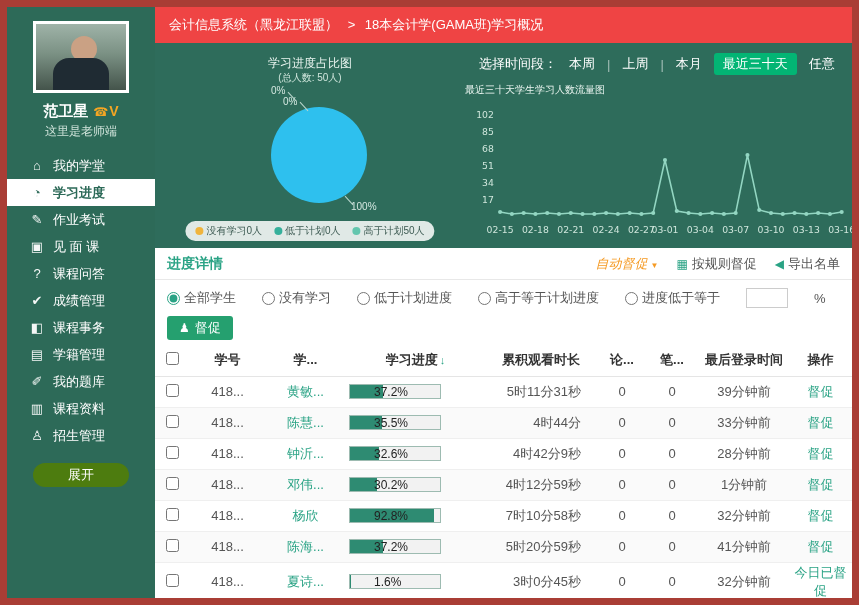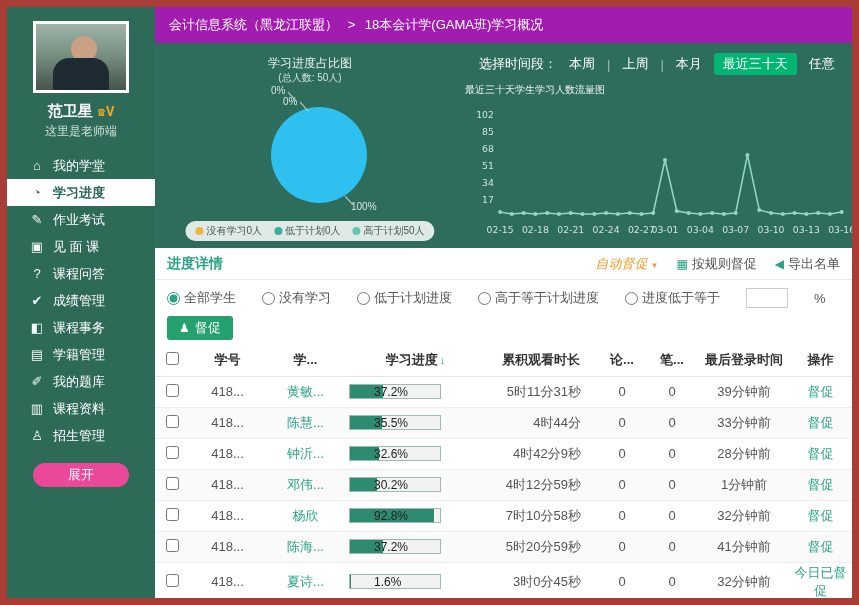--- a/index.html
+++ b/index.html
@@ -14,33 +14,33 @@
 
   
   .sidebar { width:148px; background:#2d6a58; flex:0 0 148px; color:#fff; }
   .user-block { text-align:center; padding-top:14px; }
   .avatar {
     width:96px; height:72px; margin:0 auto; border:3px solid #fff; position:relative; overflow:hidden;
     background:linear-gradient(180deg,#9fb3a8 0%,#7b9184 45%,#44544b 100%);
   }
   .avatar::before { content:""; position:absolute; top:12px; left:35px; width:26px; height:26px; border-radius:50%; background:#caa184; }
   .avatar::after  { content:""; position:absolute; bottom:0; left:17px; width:56px; height:32px; border-radius:16px 16px 0 0; background:#1f2b33; }
-  .user-name-row { margin-top:9px; font-size:15px; font-weight:bold;font-family:Liberation Mono, monospace; }
+  .user-name-row { margin-top:9px; font-size:15px; font-weight:bold; }
   .badge-ico { color:#f5a623; font-size:12px; margin-left:5px; font-weight:normal; }
   .badge-v { color:#f5a623; font-size:14px; font-weight:bold; margin-left:1px; }
   .user-sub { margin-top:2px; font-size:12px; color:#cfe3da; }
   .nav { margin-top:12px; }
   .nav-item { height:27px; line-height:27px; padding-left:22px; font-size:13px; color:#fff; cursor:pointer; display:flex; align-items:center; }
   .nav-item .nav-ico { width:16px; margin-right:8px; font-size:13px; text-align:center; opacity:.95; }
   .nav-item.active { background:#fff; color:#2d6a58; font-weight:bold; }
-  .expand-btn { margin:14px auto 0; width:96px; height:24px; line-height:24px; text-align:center; background:#ec4899; border-radius:12px; font-size:13px; cursor:pointer; }
+  .expand-btn { margin:14px auto 0; width:96px; height:24px; line-height:24px; text-align:center; background:#4d7c0f; border-radius:12px; font-size:13px; cursor:pointer; }
 
   
   .main { flex:1; display:flex; flex-direction:column; min-width:0; }
-  .topbar { height:36px; line-height:36px; background:#a21caf; color:#fff; font-size:13px; padding:0 14px; white-space:nowrap; overflow:hidden; }
+  .topbar { height:36px; line-height:36px; background:#ef4444; color:#fff; font-size:13px; padding:0 14px; white-space:nowrap; overflow:hidden; }
   .topbar .crumb-sep { margin:0 6px; }
 
   
   .charts-panel { height:205px; background:#2e6c5b; display:flex; position:relative; }
   .pie-block { width:310px; position:relative; flex:0 0 310px; }
   .pie-title { position:absolute; top:12px; width:100%; text-align:center; font-size:12px; color:#eaf5f0; }
   .pie-sub { position:absolute; top:28px; width:100%; text-align:center; font-size:10px; color:#cfe6dc; }
   .pie-circle { position:absolute; left:116px; top:64px; width:96px; height:96px; border-radius:50%; background:#2ec0ee; }
   .pie-ann { position:absolute; font-size:10px; color:#d5e8e1; }
   .ann-zero1 { left:116px; top:42px; }

